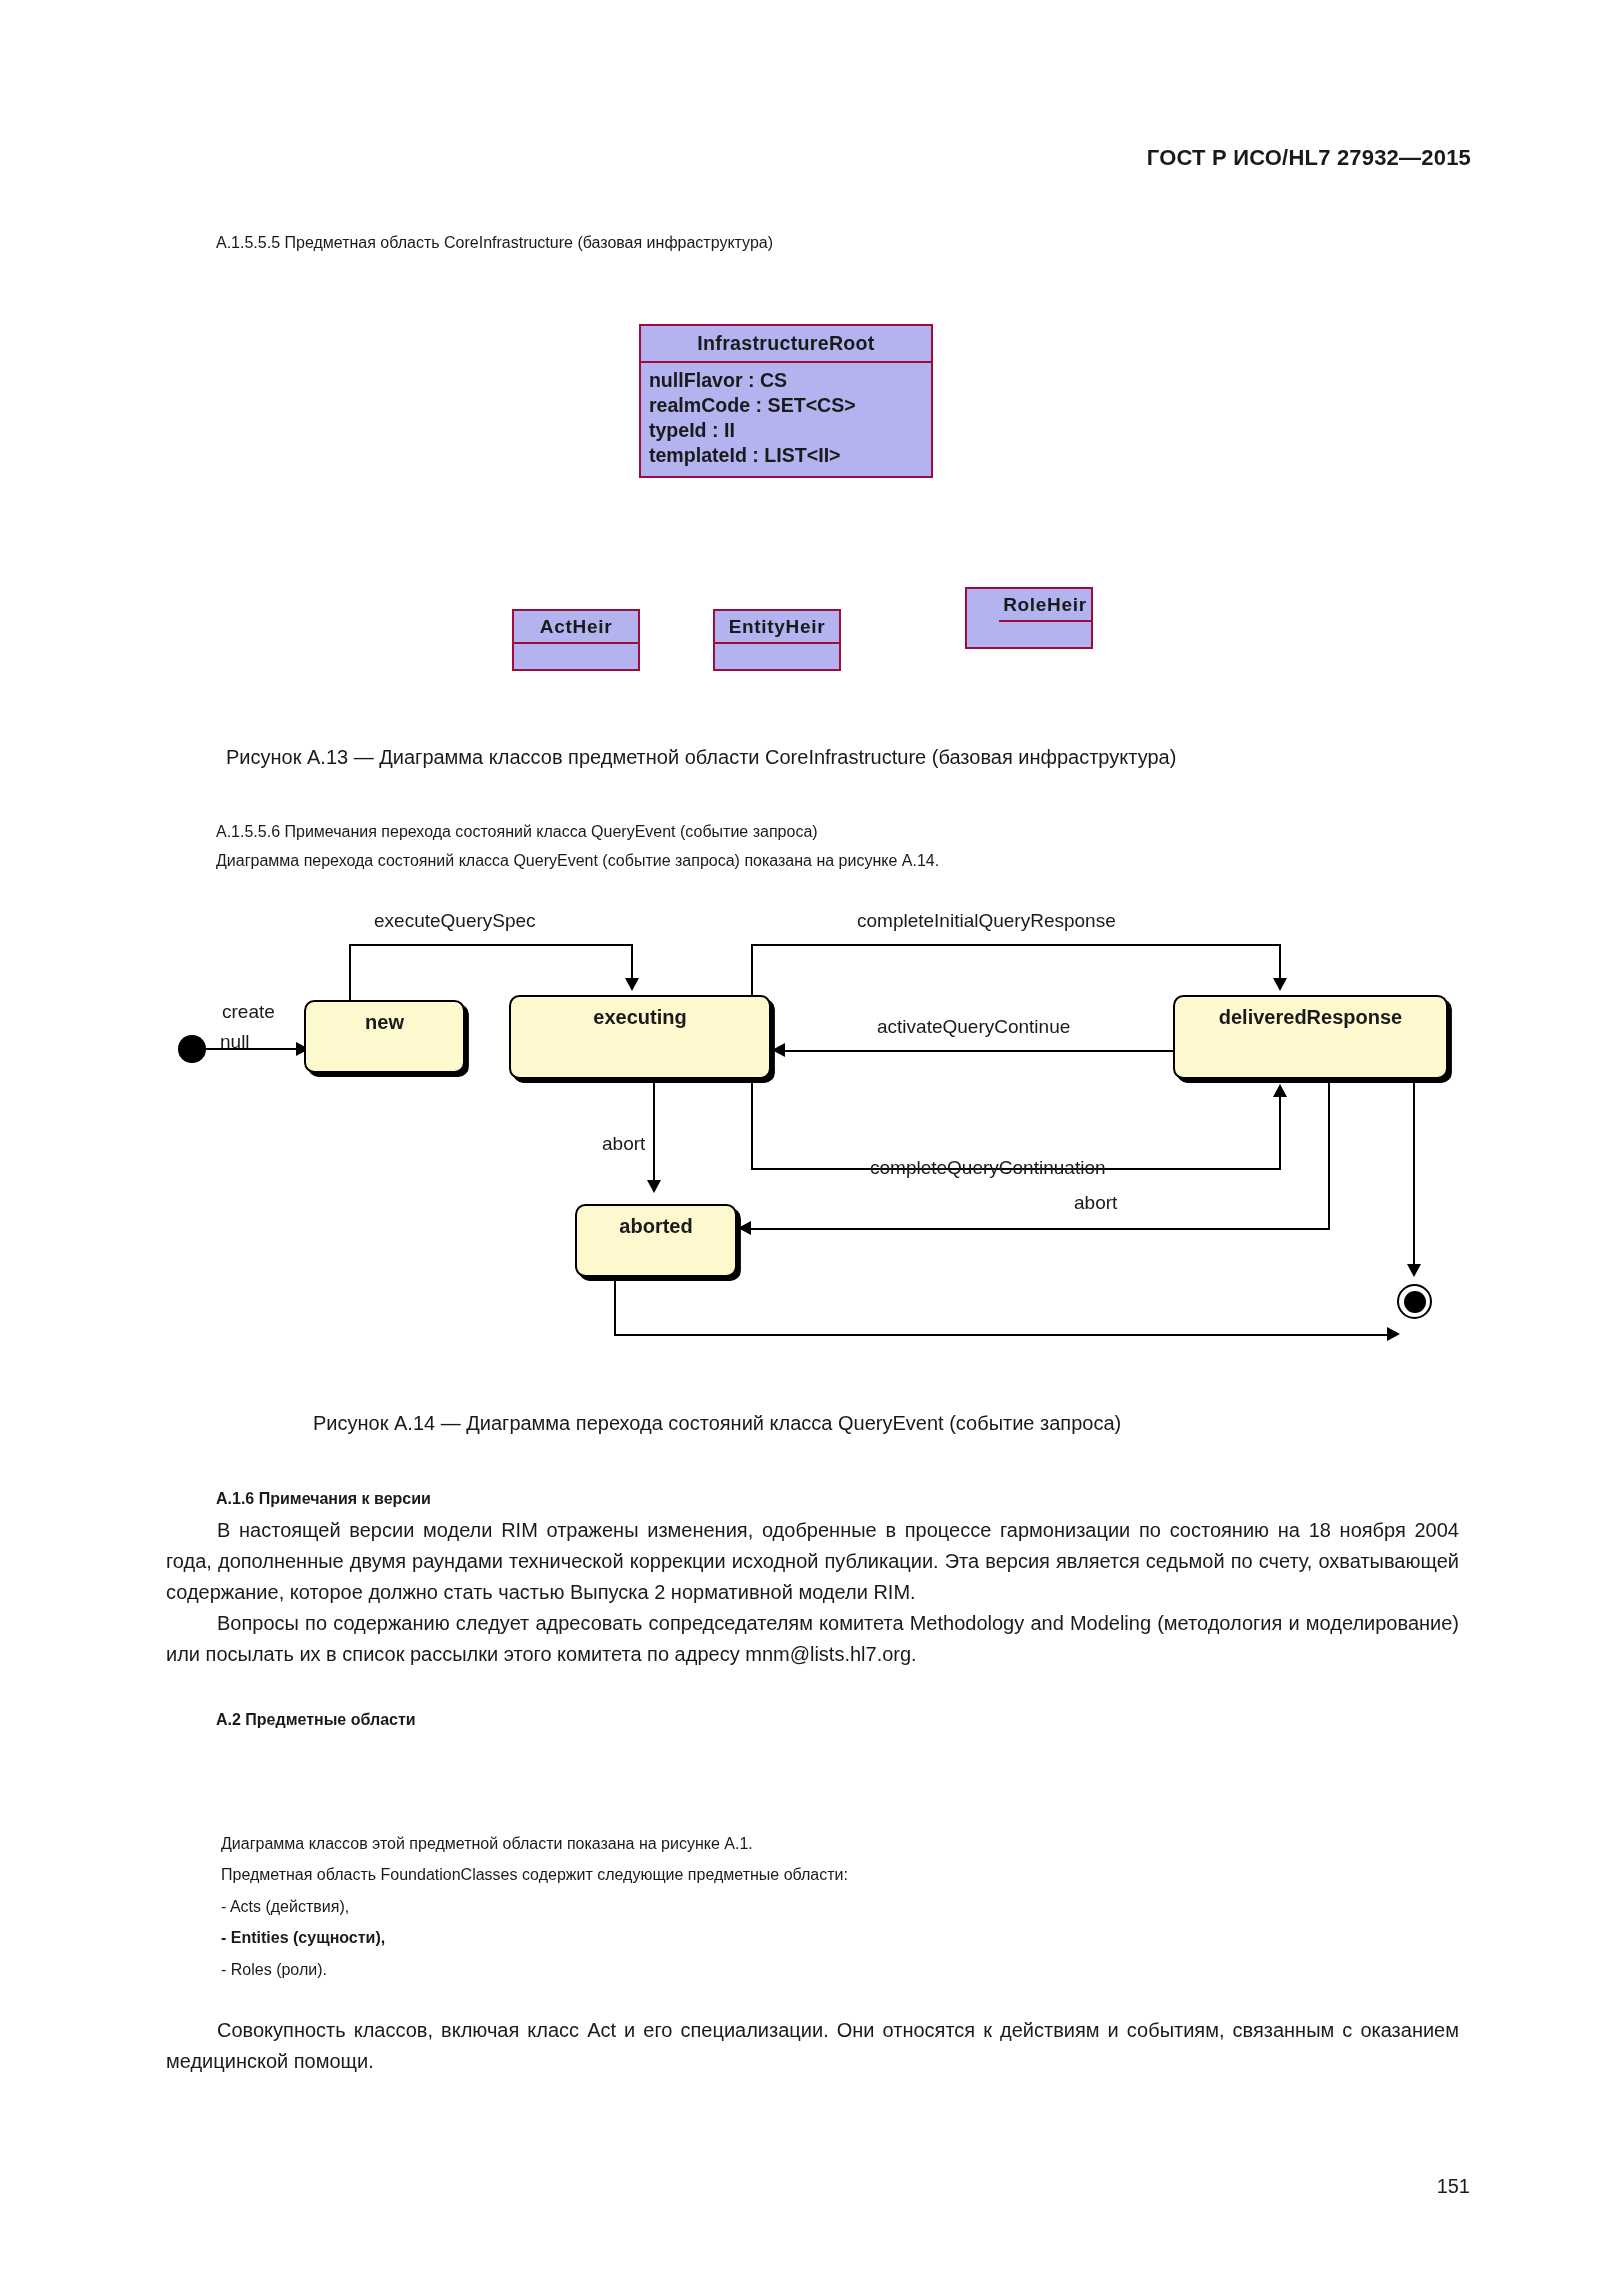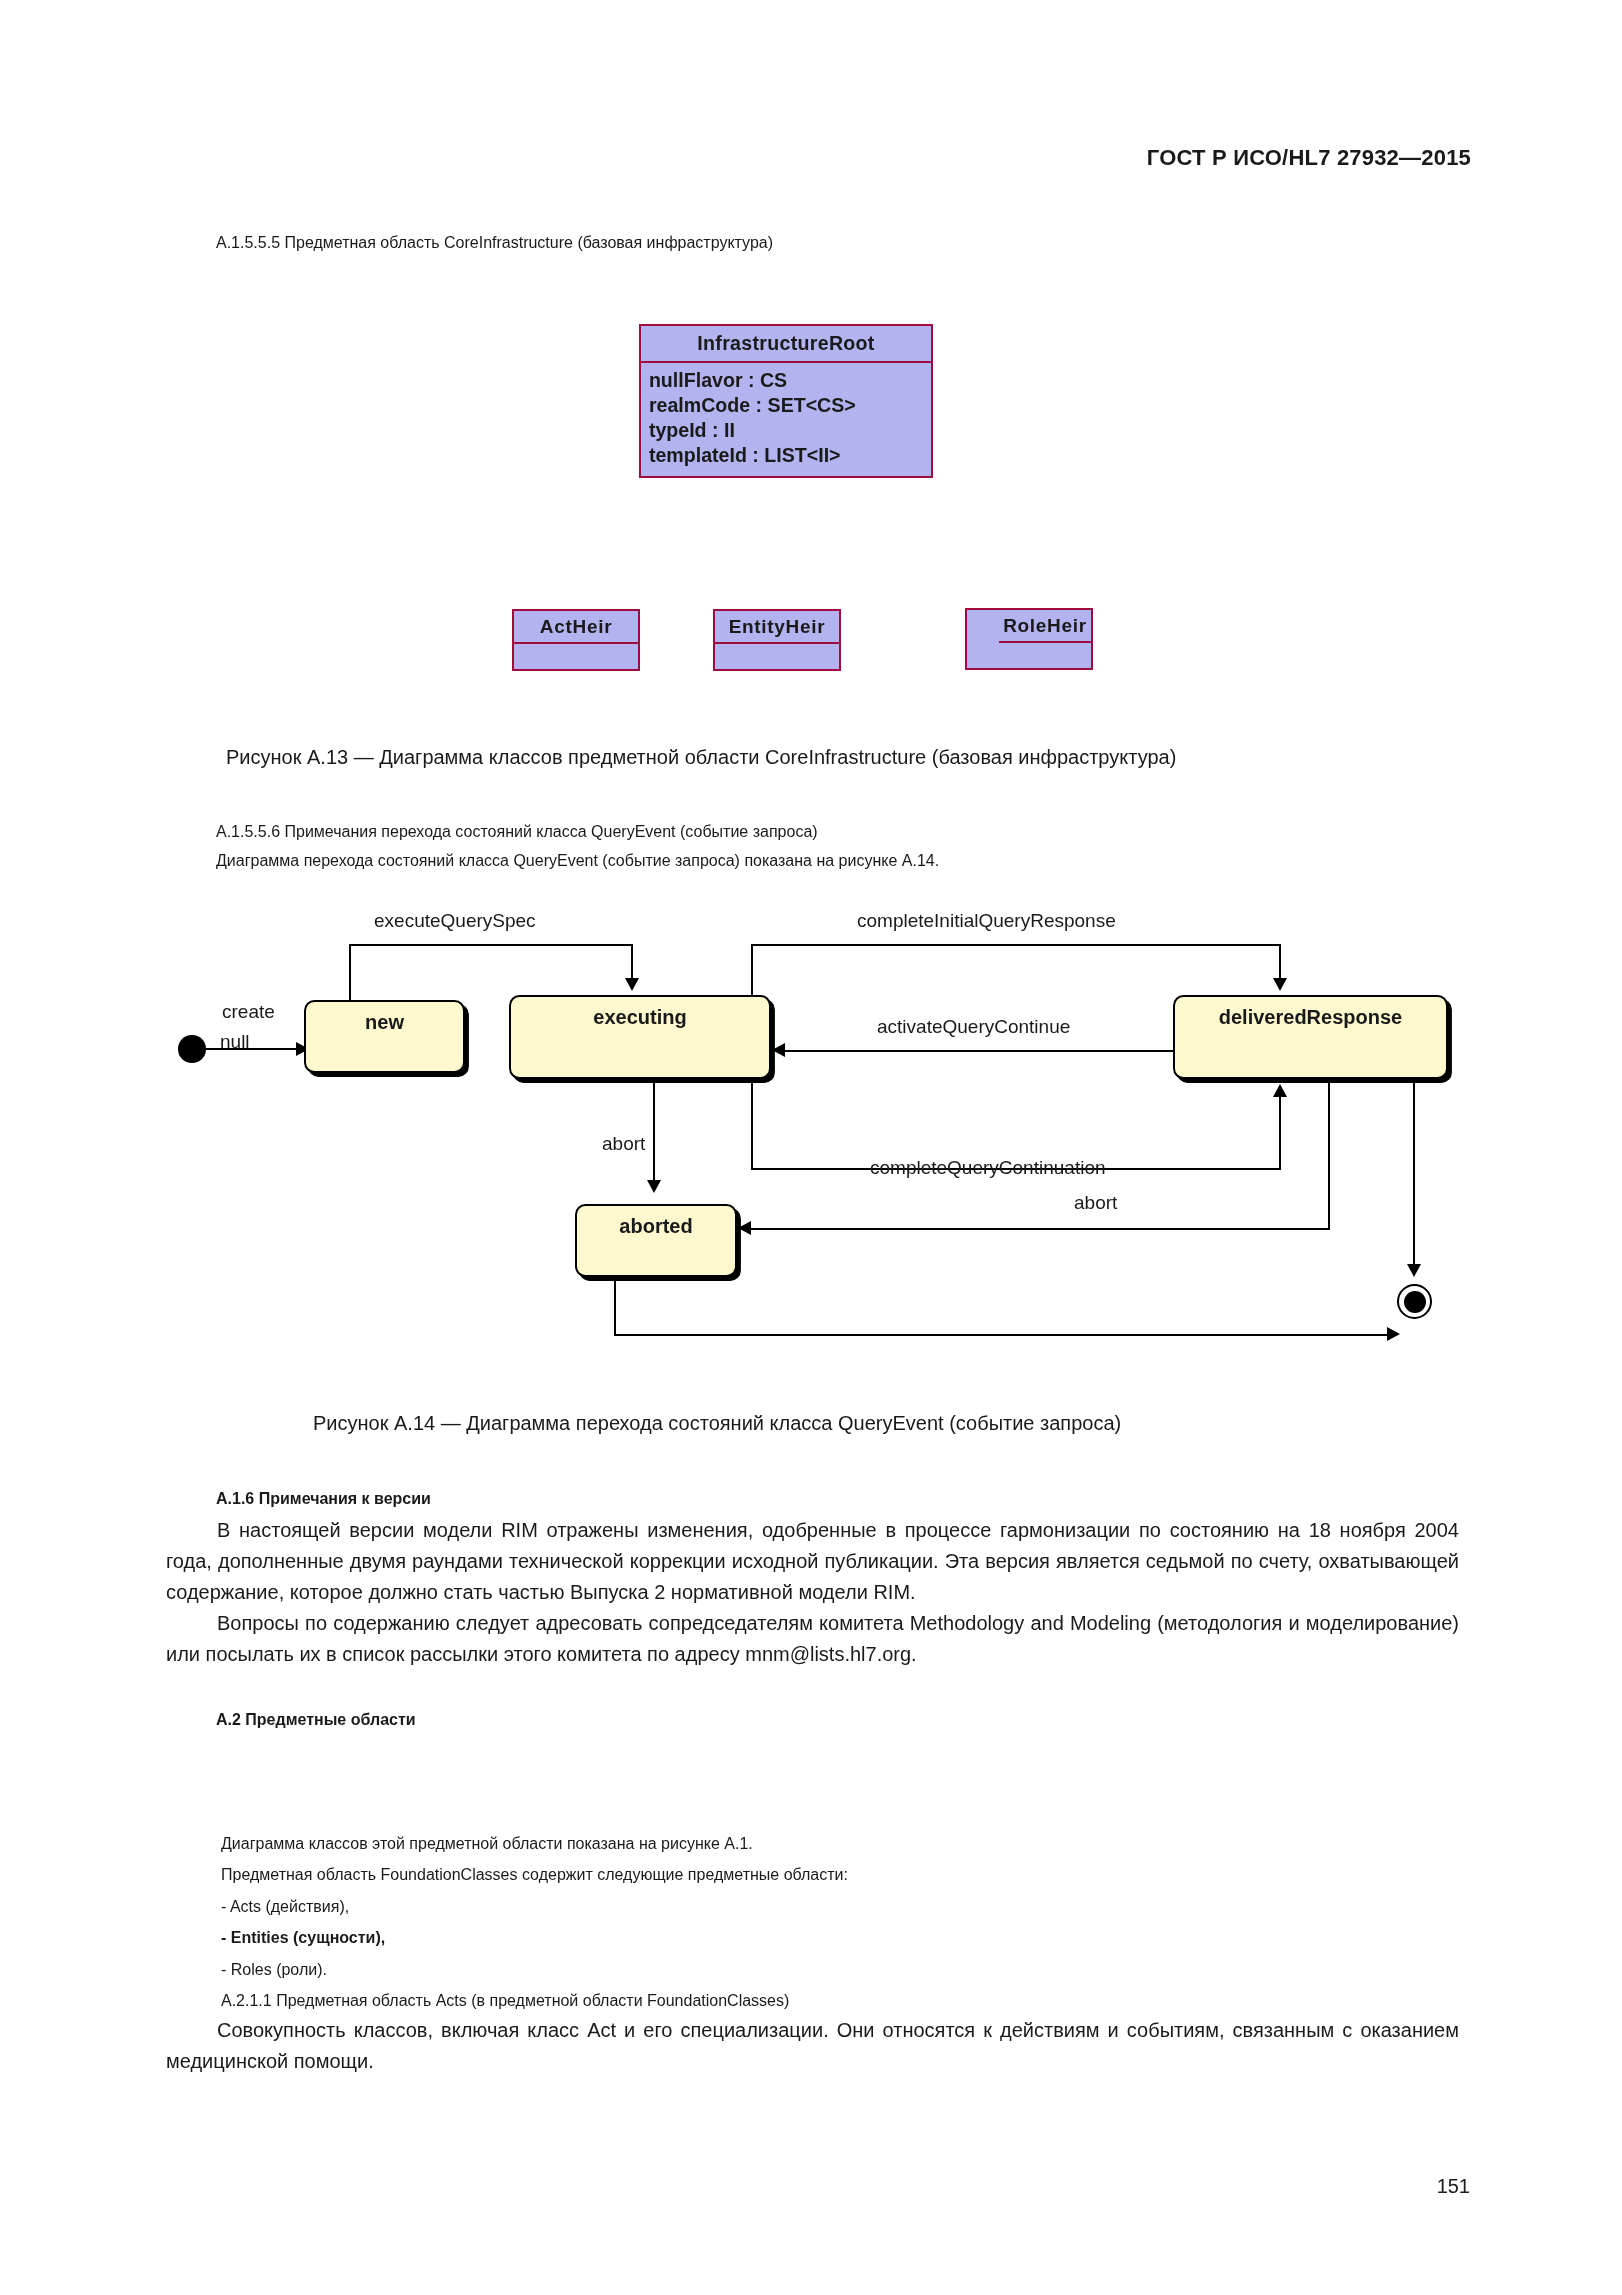--- a/index.html
+++ b/index.html
@@ -111,21 +111,21 @@
     <div class="uml-small" style="left:512px; top:609px;">
       <div class="title">ActHeir</div>
       <div class="body"></div>
     </div>
 
     <div class="uml-small" style="left:713px; top:609px;">
       <div class="title">EntityHeir</div>
       <div class="body"></div>
     </div>
 
-    <div class="uml-small" style="left:965px; top:608px;padding-left:32px;">
+    <div class="uml-small" style="left:965px; top:587px;padding-left:32px;">
       <div class="title">RoleHeir</div>
       <div class="body"></div>
     </div>
   </div>
 
   <div class="caption" style="left:226px; top:746px;">Рисунок А.13 — Диаграмма классов предметной области CoreInfrastructure (базовая инфраструктура)</div>
 
   <div class="txt" style="left:216px; top:817px;">А.1.5.5.6 Примечания перехода состояний класса QueryEvent (событие запроса)</div>
   <div class="txt" style="left:216px; top:846px;">Диаграмма перехода состояний класса QueryEvent (событие запроса) показана на рисунке А.14.</div>
 
@@ -214,21 +214,20 @@
 
 
   <div class="txt" style="left:221px; top:1829px;">Диаграмма классов этой предметной области показана на рисунке А.1.</div>
 
   <div class="txt" style="left:221px; top:1860px;">Предметная область FoundationClasses содержит следующие предметные области:</div>
 
   <div class="txt" style="left:221px; top:1892px;">- Acts (действия),</div>
   <div class="txt" style="left:221px; top:1923px;font-weight:bold;">- Entities (сущности),</div>
   <div class="txt" style="left:221px; top:1955px;">- Roles (роли).</div>
 
-  <div class="txt" style="left:221px; top:1986px;">А.2.1.1 Предметная область Acts (в предметной области FoundationClasses)</div>
 
   <div class="para just" style="left:166px; top:2015px; width:1293px;">
     <p style="text-indent:51px;">Совокупность классов, включая класс Act и его специализации. Они относятся к действиям и событиям, связанным с оказанием медицинской помощи.</p>
   </div>
 
   <div class="page-number">151</div>
 </div>
 
 
 </body></html>

